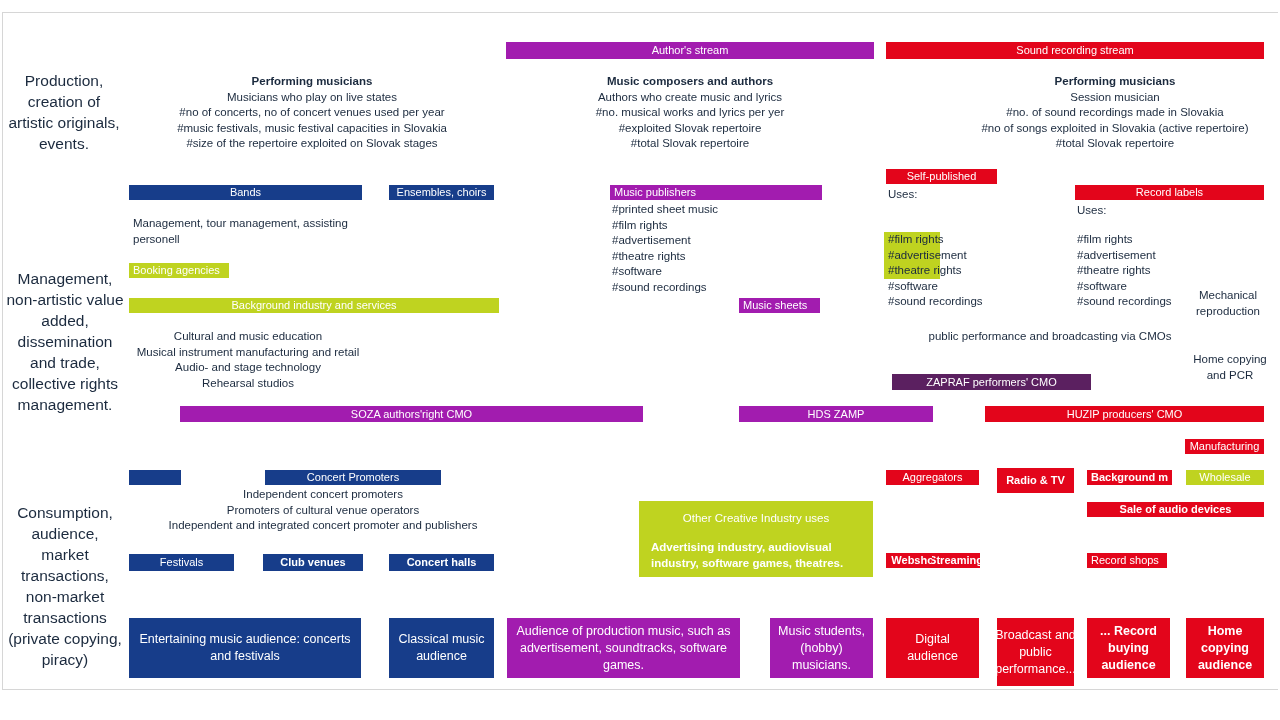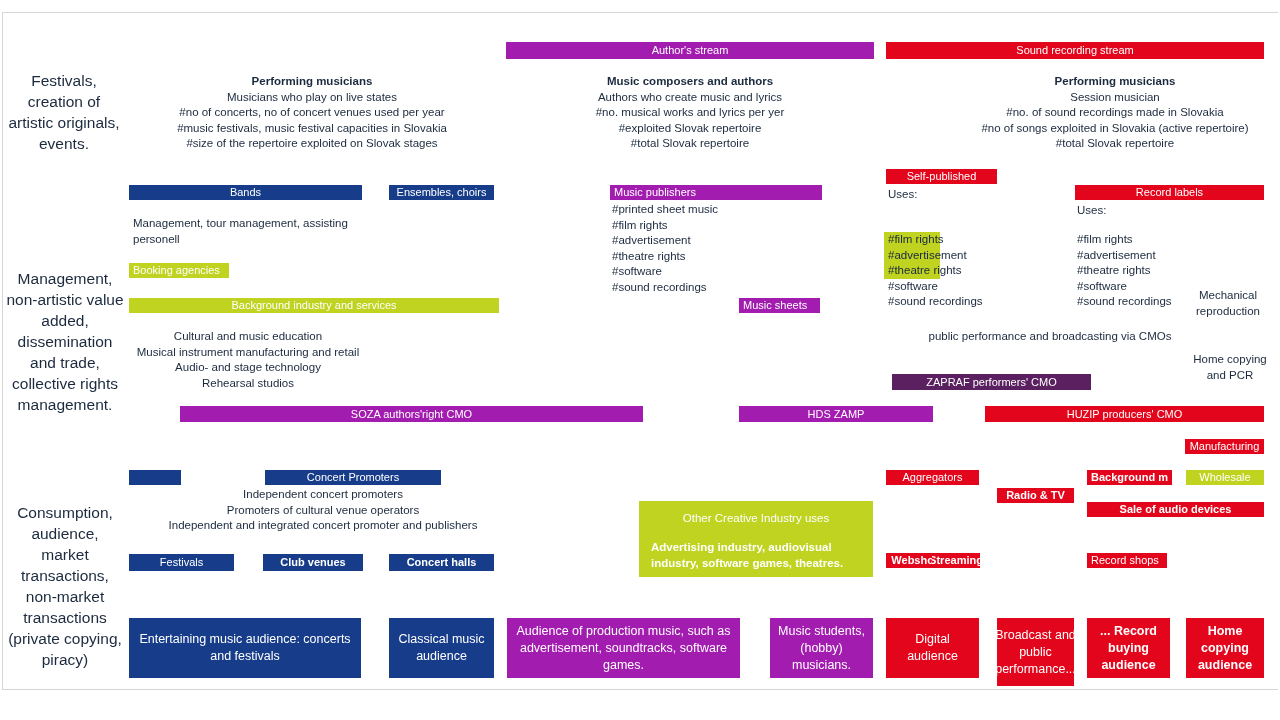--- a/index.html
+++ b/index.html
@@ -85,21 +85,21 @@
     box-sizing:border-box;
     padding:4px 8px;
   }
 </style>
 </head>
 <body>
 
 <div id="canvas">
   <div id="frame"></div>
 
-  <div class="rowlabel" style="left:8px;top:70px;width:112px;">Festivals, creation of artistic originals, events.</div>
+  <div class="rowlabel" style="left:8px;top:70px;width:112px;">Production, creation of artistic originals, events.</div>
   <div class="rowlabel" style="left:6px;top:268px;width:118px;">Management, non-artistic value added, dissemination and trade, collective rights management.</div>
   <div class="rowlabel" style="left:6px;top:502px;width:118px;">Consumption, audience, market transactions, non-market transactions (private copying, piracy)</div>
 
   <div class="bar orange" style="left:506px;top:42px;width:368px;height:17px;">Author's stream</div>
   <div class="bar red" style="left:886px;top:42px;width:378px;height:17px;">Sound recording stream</div>
 
   <div class="txt c" style="left:147px;top:74px;width:330px;">
     <div class="hd">Performing musicians</div>
     <div>Musicians who play on live states</div>
     <div>#no of concerts, no of concert venues used per year</div>
@@ -200,21 +200,21 @@
   <div class="bar blue" style="left:129px;top:554px;width:105px;height:17px;">Festivals</div>
   <div class="bar blue b" style="left:263px;top:554px;width:100px;height:17px;">Club venues</div>
   <div class="bar blue b" style="left:389px;top:554px;width:105px;height:17px;">Concert halls</div>
 
   <div class="abs green" style="left:639px;top:501px;width:234px;height:76px;">
     <div style="position:absolute;left:0;top:11px;width:100%;text-align:center;color:#fff;font-size:11.5px;">Other Creative Industry uses</div>
     <div style="position:absolute;left:12px;top:38px;width:222px;text-align:left;color:#fff;font-size:11.5px;line-height:16px;font-weight:bold;">Advertising industry, audiovisual industry, software games, theatres.</div>
   </div>
 
   <div class="bar red" style="left:886px;top:470px;width:93px;height:15px;">Aggregators</div>
-  <div class="bar red b" style="left:997px;top:488px;width:77px;height:15px;">Radio &amp; TV</div>
+  <div class="bar red b" style="left:997px;top:468px;width:77px;height:25px;">Radio &amp; TV</div>
   <div class="bar red b" style="left:1087px;top:470px;width:85px;height:15px;">Background m</div>
   <div class="bar green" style="left:1186px;top:470px;width:78px;height:15px;">Wholesale</div>
 
   <div class="bar red b" style="left:1087px;top:502px;width:177px;height:15px;">Sale of audio devices</div>
 
   <div class="bar red b" style="left:886px;top:553px;width:60px;height:15px;">Webshop</div>
   <div class="bar red b" style="left:932px;top:553px;width:48px;height:15px;">Streaming</div>
   <div class="bar red" style="left:1087px;top:553px;width:80px;height:15px;justify-content:flex-start;padding-left:4px;">Record shops</div>
 
   <div class="big blue" style="left:129px;top:618px;width:232px;height:60px;">Entertaining music audience: concerts and festivals</div>

